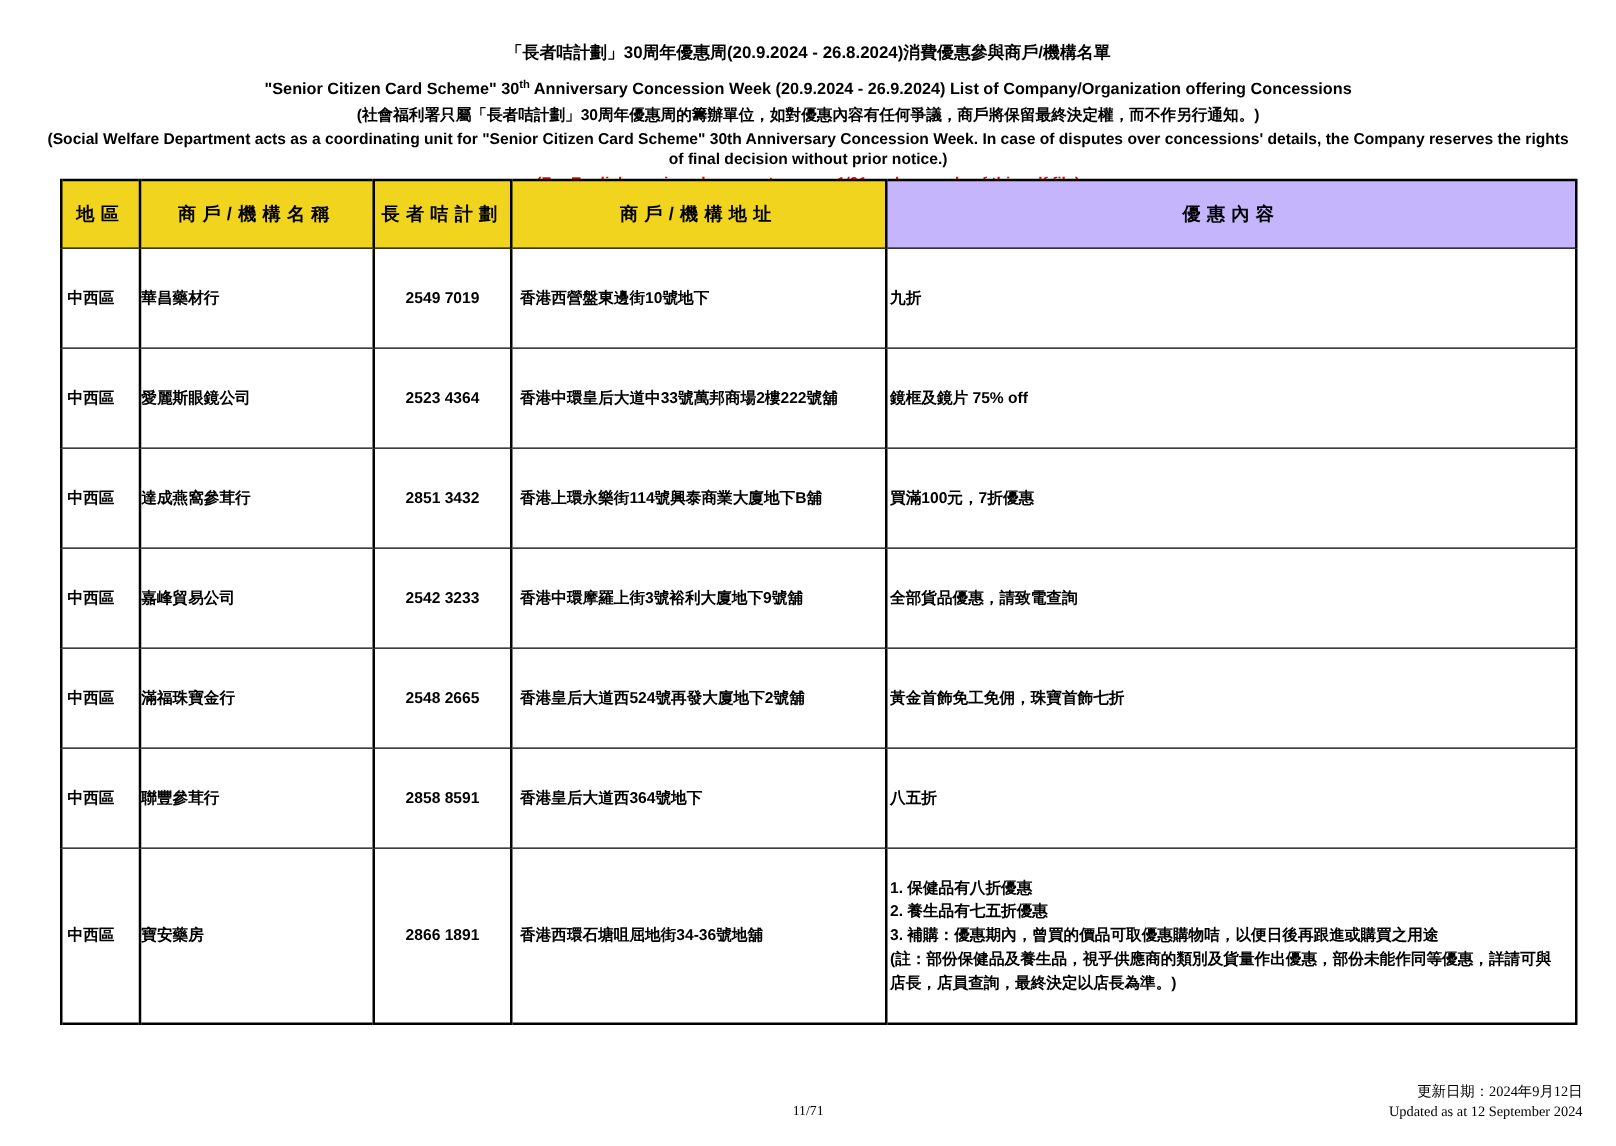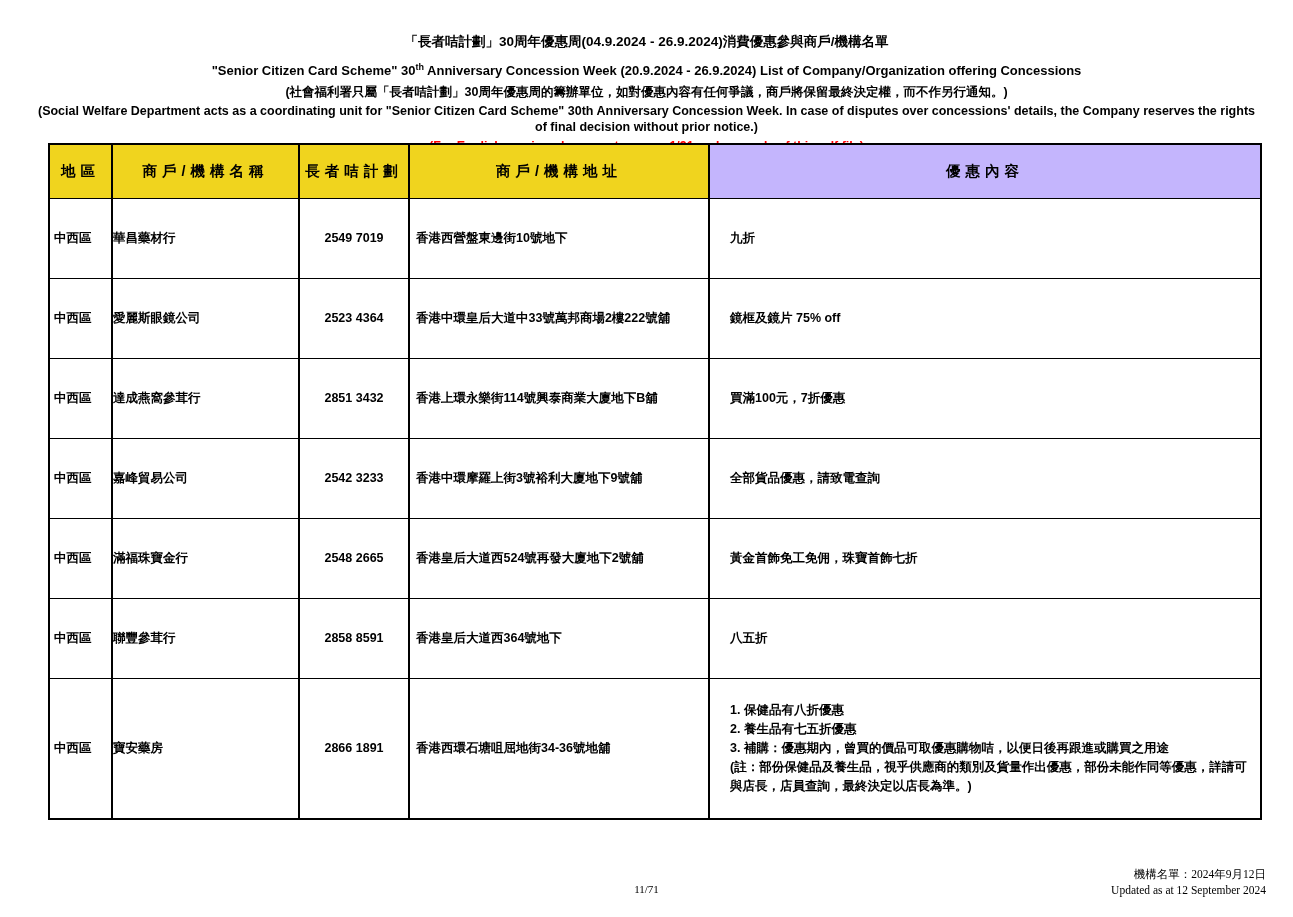--- a/index.html
+++ b/index.html
@@ -88,21 +88,21 @@
     border-top: 1px solid #000;
     border-bottom: 1px solid #000;
     line-height: 19px;
   }
   tr.row-normal { height: 80px; }
   tr.row-tall   { height: 140px; }
   td.td-district { padding-left: 4px; }
   td.td-name     { padding-left: 0; }
   td.td-phone    { text-align: center; }
   td.td-address  { padding-left: 6px; padding-right: 4px; }
-  td.td-offer    { padding-left: 20px; padding-right: 8px; white-space: pre-line; margin-top: 44px; }
+  td.td-offer    { padding-left: 2px; padding-right: 8px; white-space: pre-line; margin-top: 44px; }
 
   
   .page-num {
     position: absolute;
     bottom: 22px;
     left: 0;
     width: 100%;
     text-align: center;
     font-family: "Liberation Serif", "DejaVu Serif", serif;
     font-size: 11px;
@@ -116,21 +116,21 @@
     font-size: 11.5px;
     line-height: 16px;
   }
 </style>
 </head>
 <body>
 
 <div class="page">
 
   <div class="doc-header">
-    <div class="t-zh">「長者咭計劃」30周年優惠周(04.9.2024 - 26.9.2024)消費優惠參與商戶/機構名單</div>
+    <div class="t-zh">「長者咭計劃」30周年優惠周(20.9.2024 - 26.8.2024)消費優惠參與商戶/機構名單</div>
     <div class="t-en"><span>"Senior Citizen Card Scheme" 30</span><sup>th</sup><span> Anniversary Concession Week (20.9.2024 - 26.9.2024) List of Company/Organization offering Concessions</span></div>
     <div class="n-zh">(社會福利署只屬「長者咭計劃」30周年優惠周的籌辦單位，如對優惠內容有任何爭議，商戶將保留最終決定權，而不作另行通知。)</div>
     <div class="n-en">(Social Welfare Department acts as a coordinating unit for "Senior Citizen Card Scheme" 30th Anniversary Concession Week. In case of disputes over concessions' details, the Company reserves the rights of final decision without prior notice.)</div>
     <div class="n-red" style="color: rgb(255, 0, 0);">(For English version please go to pages 1/91 and onwards of this pdf file)</div>
   </div>
 
   <table class="concessions">
     <colgroup>
       <col class="c-district">
         <col class="c-name">
@@ -199,17 +199,17 @@
 2. 養生品有七五折優惠
 3. 補購：優惠期內，曾買的價品可取優惠購物咭，以便日後再跟進或購買之用途
 (註：部份保健品及養生品，視乎供應商的類別及貨量作出優惠，部份未能作同等優惠，詳請可與店長，店員查詢，最終決定以店長為準。)</td>
       </tr>
     </tbody>
   </table>
 
   <div class="page-num">11/71</div>
 
   <div class="updated">
-    <div>機構名單：2024年9月12日</div>
+    <div>更新日期：2024年9月12日</div>
     <div>Updated as at 12 September 2024</div>
   </div>
 
 </div>
 
 </body></html>

